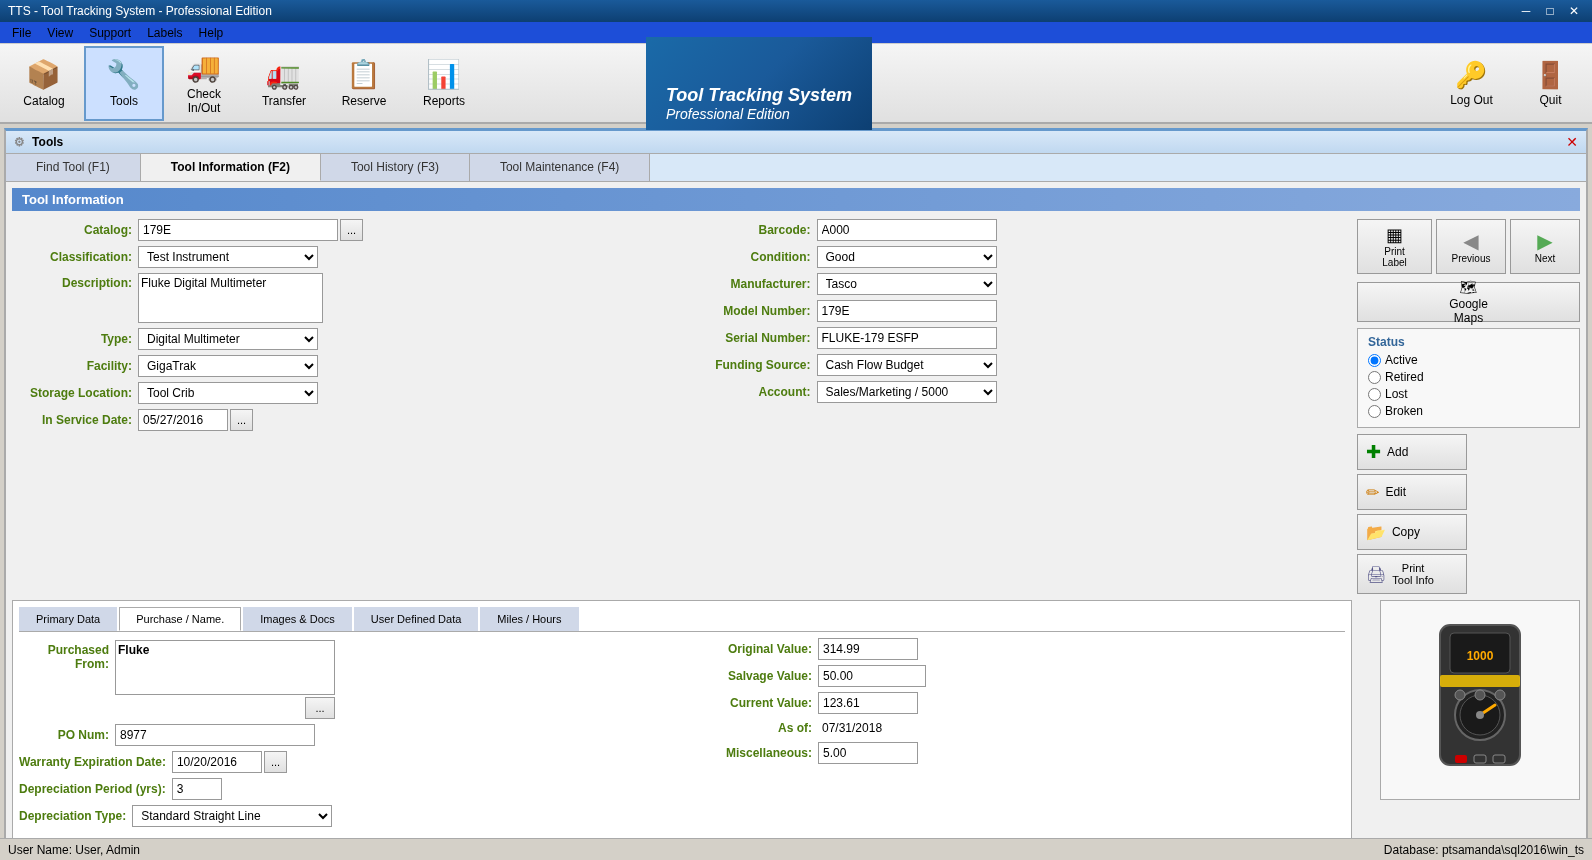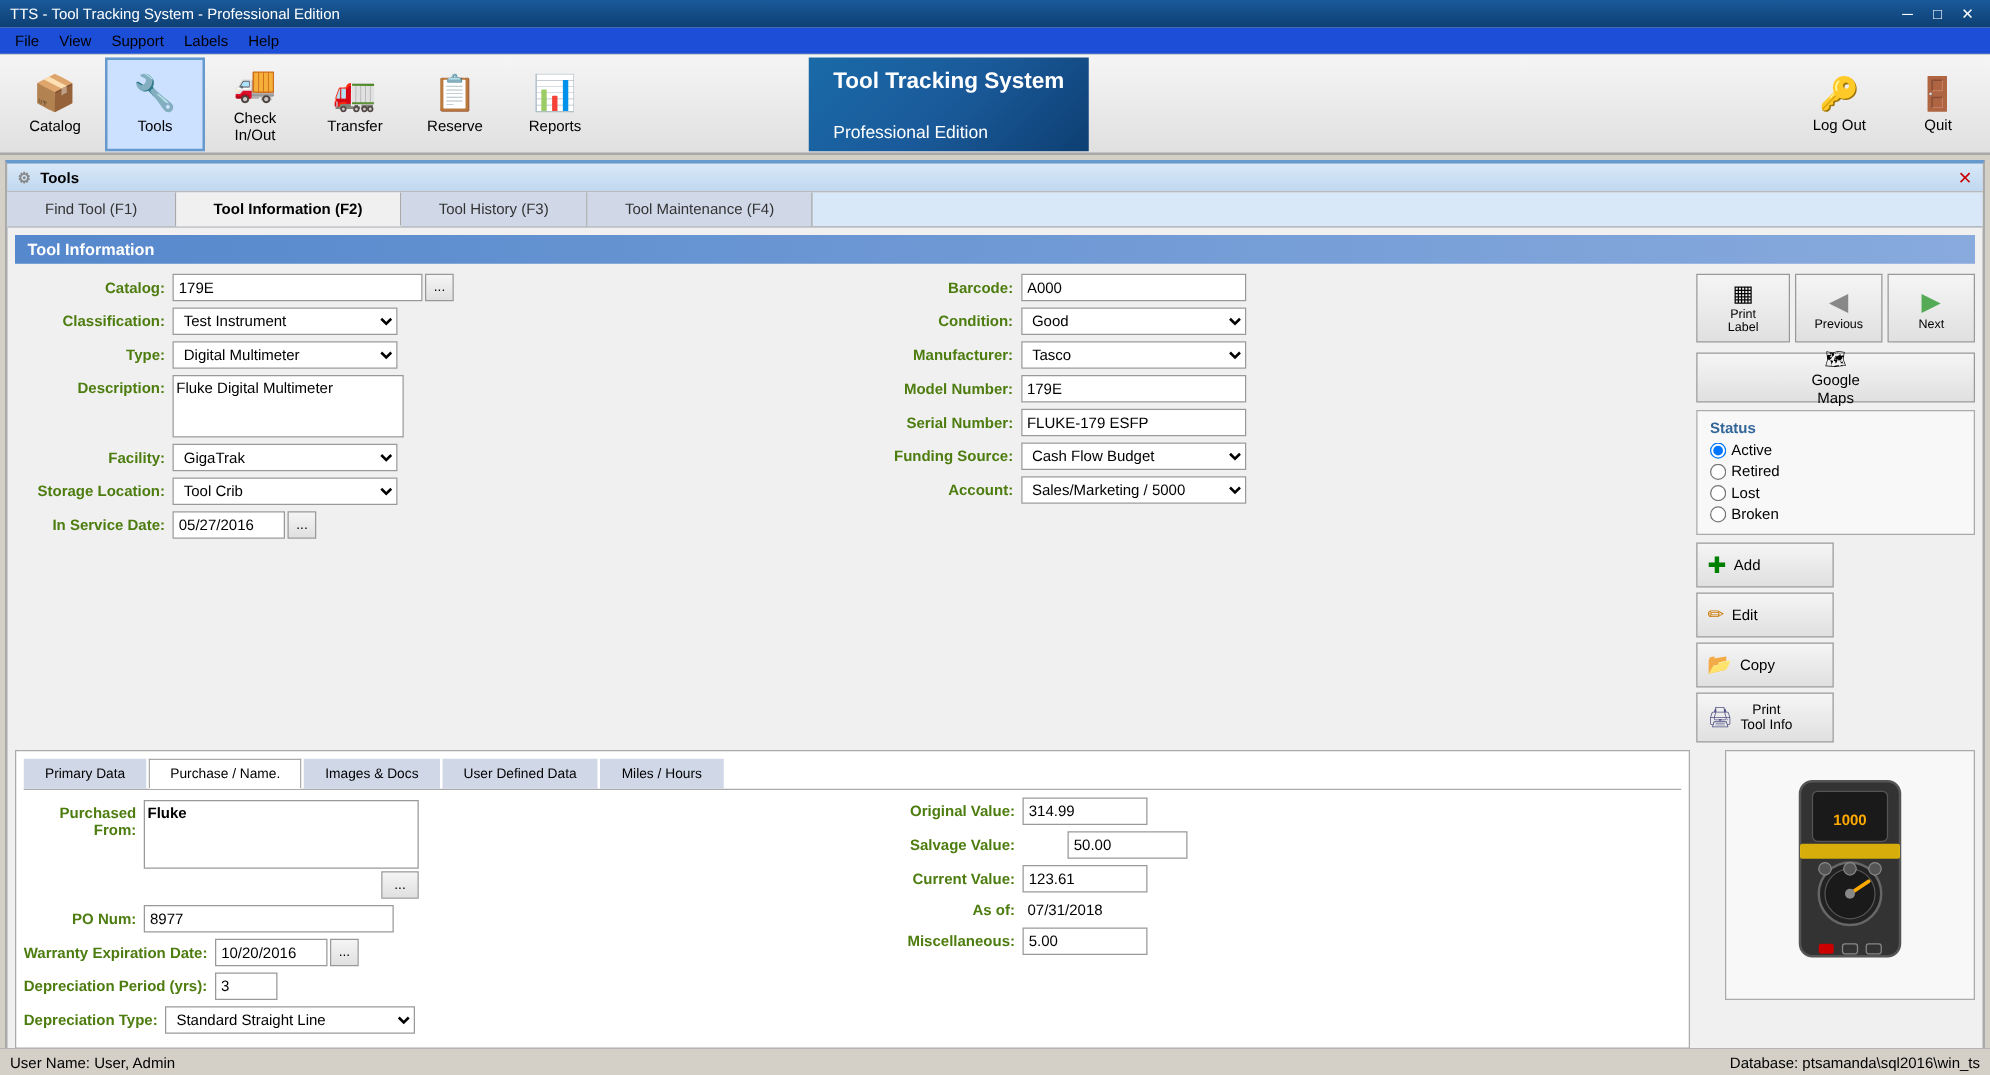--- a/index.html
+++ b/index.html
@@ -63,25 +63,26 @@
     }
     .toolbar-btn.active { background: #cce0ff; border: 2px solid #6699cc; }
     .toolbar-icon { font-size: 28px; margin-bottom: 3px; }
 
     
     .brand-area {
       margin-left: auto;
       background: linear-gradient(135deg, #1a6aa8 0%, #1a5a9a 50%, #0d3f72 100%);
       color: white;
       padding: 8px 20px;
-      height: 75px;
+      height: 93px;
       display: flex;
       flex-direction: column;
-      justify-content: space-between;
+      justify-content: flex-end;
       margin-right: 400px;
+      font-style: italic;
     }
     .brand-title { font-size: 18px; font-weight: bold; }
     .brand-subtitle { font-size: 14px; }
 
     
     .right-toolbar { display: flex; gap: 4px; margin-left: auto; }
     .right-toolbar-btn {
       display: flex; flex-direction: column; align-items: center; justify-content: center;
       width: 75px; height: 70px; cursor: pointer; border: 1px solid transparent;
       background: none; font-size: 11px;
@@ -366,30 +367,30 @@
               <button class="btn-small" style="margin-left:2px;">...</button>
             </div>
 
             <div class="form-row">
               <label class="form-label">Classification:</label>
               <select class="form-select form-select-wide">
                 <option>Test Instrument</option>
               </select>
             </div>
 
+            <div class="form-row form-row-top">
+              <label class="form-label" style="margin-top:3px;">Description:</label>
+              <textarea class="desc-textarea" style="">Fluke Digital Multimeter</textarea>
+            </div>
+
             <div class="form-row">
               <label class="form-label">Type:</label>
               <select class="form-select form-select-wide">
                 <option>Digital Multimeter</option>
               </select>
-            </div>
-
-            <div class="form-row form-row-top">
-              <label class="form-label" style="margin-top:3px;">Description:</label>
-              <textarea class="desc-textarea" style="">Fluke Digital Multimeter</textarea>
             </div>
 
             <div class="form-row">
               <label class="form-label">Facility:</label>
               <select class="form-select form-select-wide">
                 <option>GigaTrak</option>
               </select>
             </div>
 
             <div class="form-row">
@@ -586,21 +587,21 @@
 
           <div style="flex:1;">
 
             <div class="form-row">
               <label class="form-label">Original Value:</label>
               <input class="form-input" type="text" style="width: 100px;" value="314.99">
             </div>
 
             <div class="form-row">
               <label class="form-label">Salvage Value:</label>
-              <input class="form-input" type="text" style="width: 96px; margin-left: 36px;" value="50.00">
+              <input class="form-input" type="text" style="width: 108px;" value="50.00">
             </div>
 
             <div class="form-row">
               <label class="form-label">Current Value:</label>
               <input class="form-input" type="text" style="width: 100px;" value="123.61">
             </div>
 
             <div class="form-row">
               <label class="form-label">As of:</label>
               <span style="padding:2px 4px;">07/31/2018</span>

